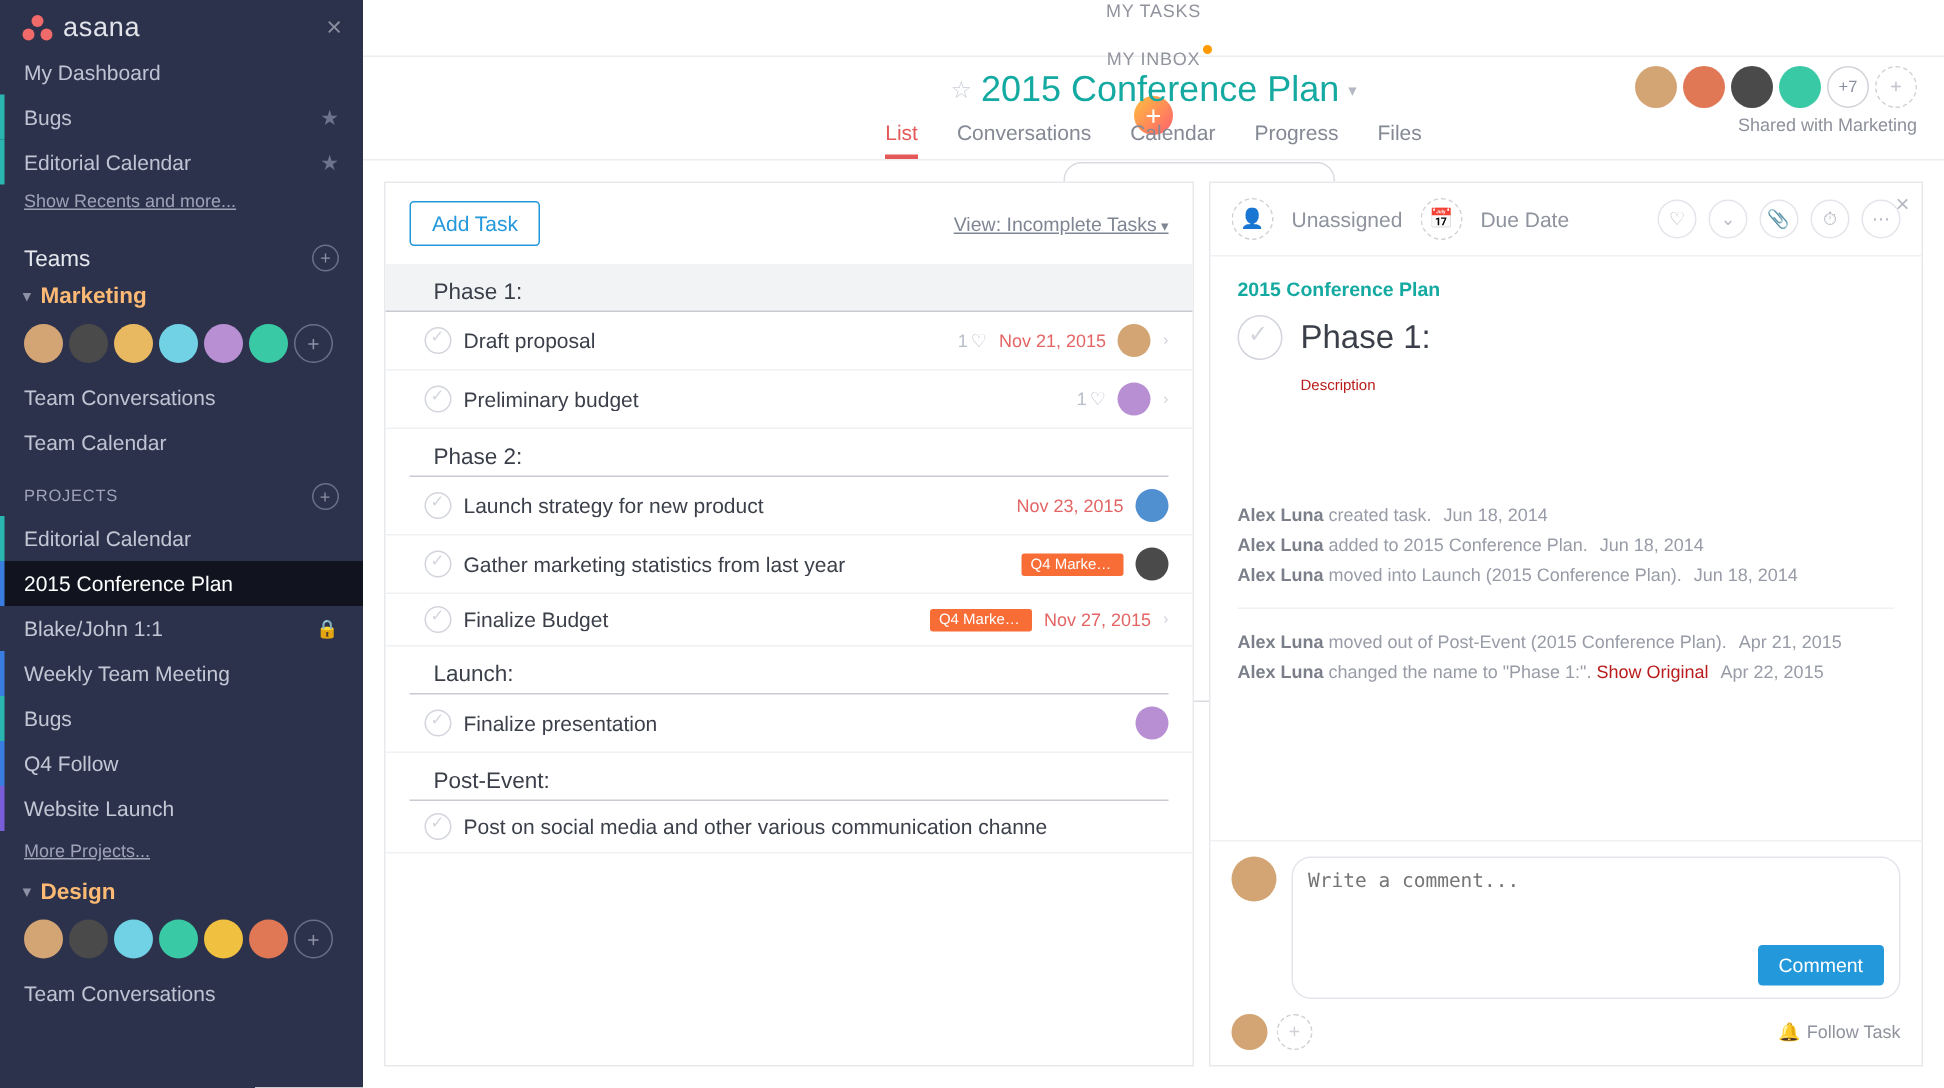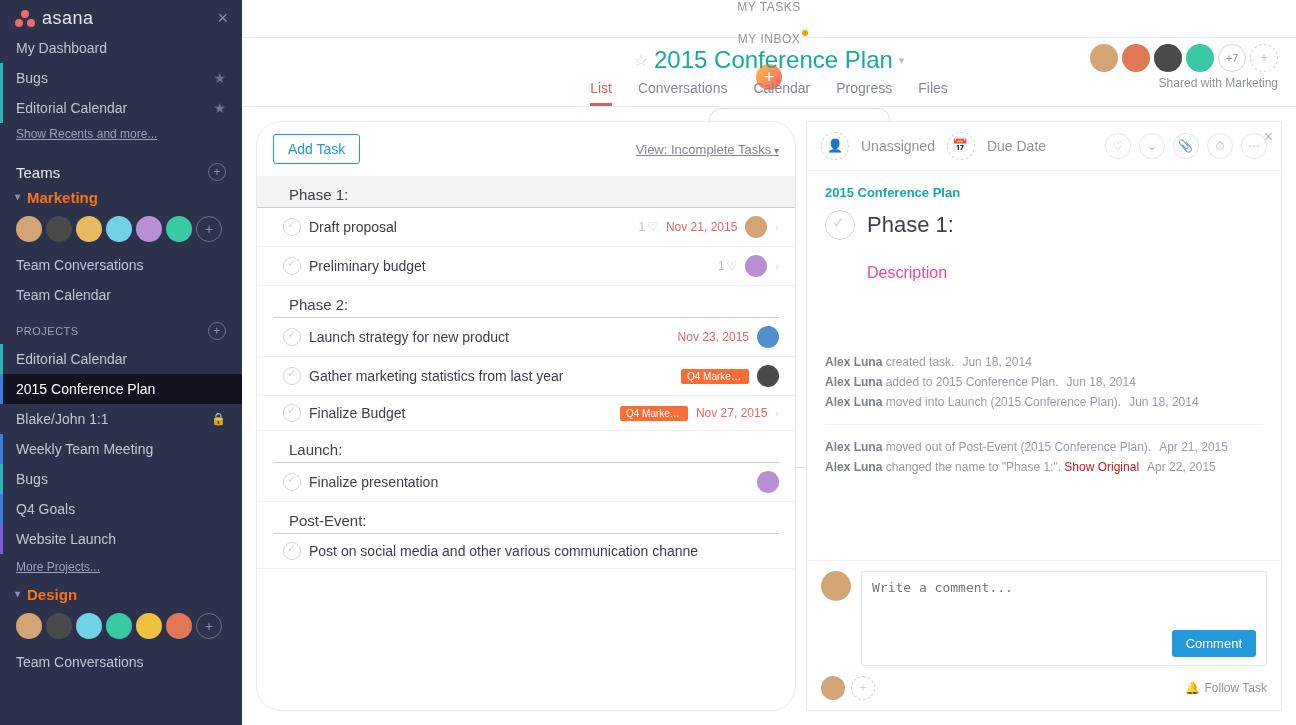--- a/index.html
+++ b/index.html
@@ -12,21 +12,21 @@
 .logo-text { font-size: 18px; font-weight: 400; color: #e2e4ea; letter-spacing: 0.5px; }
 .sb-close { margin-left: auto; font-size: 18px; color: #8a8fa0; cursor: pointer; }
 .sb-link { padding: 7px 16px; font-size: 14px; color: #bfc3d3; display: flex; align-items: center; cursor:pointer; }
 .sb-link.bordered { border-left: 3px solid transparent; padding-left: 13px; }
 .sb-link.bordered.teal { border-left-color: #2ab6b0; }
 .sb-link .star { margin-left: auto; color: #6d738d; font-size: 14px; }
 .sb-show-recents { padding: 4px 16px 12px 16px; font-size: 12px; color: #9ea3b8; text-decoration: underline; cursor:pointer; }
 .sb-section-head { display: flex; align-items: center; padding: 10px 16px 4px 16px; }
 .sb-section-head .title { font-size: 15px; color: #e6e8ef; font-weight: 400; }
 .sb-section-head .add { margin-left: auto; width: 18px; height: 18px; border: 1px solid #6a708a; border-radius: 50%; color: #8c91a6; font-size: 12px; line-height: 16px; text-align: center; cursor:pointer; }
-.sb-team-title { padding: 4px 16px; font-size: 15px; font-weight: 600; color: #f97316; display:flex; align-items:center; }
+.sb-team-title { padding: 4px 16px; font-size: 15px; font-weight: 600; color: #fdba74; display:flex; align-items:center; }
 .sb-team-title::before { content:"▸"; display:inline-block; margin-right:6px; font-size:10px; color:#8c91a6; transform: rotate(90deg);}
 .avatar-row { display: flex; gap: 4px; padding: 6px 16px 8px 16px; align-items: center; flex-wrap: wrap; }
 .av { width: 26px; height: 26px; border-radius: 50%; background: #888; flex-shrink: 0; }
 .av.add-av { background: transparent; border: 1px solid #6a708a; color: #8c91a6; text-align: center; line-height: 24px; font-size: 14px; cursor:pointer;}
 .sb-sublink { padding: 7px 16px; font-size: 14px; color: #bfc3d3; cursor:pointer; }
 .sb-proj-head { padding: 12px 16px 4px 16px; font-size: 11px; color: #9ea3b8; letter-spacing: 0.5px; display: flex; align-items: center; }
 .sb-proj-head .add { margin-left: auto; width: 18px; height: 18px; border: 1px solid #6a708a; border-radius: 50%; color: #8c91a6; font-size: 12px; line-height: 16px; text-align: center; cursor:pointer;}
 .proj { padding: 7px 16px; font-size: 14px; color: #c3c7d5; border-left: 3px solid transparent; padding-left: 13px; display: flex; align-items: center; cursor:pointer;}
 .proj.teal { border-left-color: #2ab6b0; }
 .proj.blue { border-left-color: #3a7de0; }
@@ -82,31 +82,31 @@
 .dp-field { font-size: 14px; color: #8f939e; }
 .dp-actions { margin-left: auto; display: flex; gap: 8px; }
 .dp-ic { width: 26px; height: 26px; border: 1px solid #e3e5ea; border-radius: 50%; color: #b6b9c2; text-align: center; line-height: 24px; font-size: 12px; cursor:pointer;}
 .dp-close { position:absolute; top:6px; right:8px; color:#b6b9c2; font-size:16px; cursor:pointer;}
 .dp-body { padding: 14px 18px; flex: 1; overflow-y: auto; }
 .dp-project { font-size: 13px; color: #14aaa1; font-weight: 600; cursor:pointer;}
 .dp-title-row { display: flex; align-items: center; gap: 12px; margin-top: 10px; }
 .big-chk { width: 30px; height: 30px; border: 1.5px solid #d2d5dc; border-radius: 50%; position:relative; cursor:pointer;}
 .big-chk::after { content:"✓"; position:absolute; left:6px; top:2px; font-size:16px; color:#d2d5dc;}
 .dp-title { font-size: 22px; color: #3b3f49; flex:1;}
-.dp-desc { margin-left: 42px; margin-top: 24px; font-size: 16px; color: #ec4899; }
+.dp-desc { margin-left: 42px; margin-top: 12px; font-size: 10px; color: #b91c1c; }
 .activity { margin-top: 70px; font-size: 12px; color: #989ca7; }
 .act-line { padding: 3px 0; }
 .act-line b { color: #7b7f89; font-weight: 600; }
 .act-line .date { margin-left: 8px; }
 .act-line .show-orig { color: #b91c1c; cursor:pointer;}
 .act-divider { border-top: 1px solid #f0f1f3; margin: 12px 0; }
 .dp-bottom { border-top: 1px solid #f0f1f3; padding: 10px 14px; }
 .comment-row { display: flex; gap: 10px; }
 .comment-av { width: 30px; height: 30px; border-radius: 50%; background: #999; flex-shrink:0;}
-.comment-box { flex: 1; border: 1px solid #e3e5ea; border-radius: 3px; padding: 8px 10px; display:flex; flex-direction:column;}
+.comment-box { flex: 1; border: 1px solid #e3e5ea; border-radius: 13px; padding: 8px 10px; display:flex; flex-direction:column;}
 .comment-input { font-size: 13px; color: #a8acb6; border:none; outline:none; resize:none; min-height:18px;}
 .comment-btn { align-self: flex-end; margin-top: 20px; background: #2398db; color: #fff; border: none; border-radius: 3px; padding: 6px 14px; font-size: 13px; cursor:pointer;}
 .collab-row { display: flex; align-items: center; gap: 6px; margin-top: 10px; }
 .cav { width: 24px; height: 24px; border-radius: 50%; background: #999; }
 .cav.add { background:#fff; border:1px dashed #cfd1d7; color:#cfd1d7; text-align:center; line-height:22px; font-size:13px; cursor:pointer;}
 .follow { margin-left: auto; font-size: 12px; color: #8f939e; display:flex; align-items:center; gap:4px; cursor:pointer;}
 
 .c1{background:#d4a574;} .c2{background:#4a4a4a;} .c3{background:#e8b960;} .c4{background:#71d1e5;} .c5{background:#b88fd2;} .c6{background:#3ac9a5;} .c7{background:#f0c040;}
 .c8{background:#e07856;} .c9{background:#5090d0;}
 </style>
@@ -159,21 +159,21 @@
         <span class="add">+</span>
       </div>
     <div class="proj teal">Editorial Calendar</div>
     <div class="proj blue selected">2015 Conference Plan</div>
     <div class="proj">
         <span>Blake/John 1:1</span>
         <span class="lock">🔒</span>
       </div>
     <div class="proj blue">Weekly Team Meeting</div>
     <div class="proj teal">Bugs</div>
-    <div class="proj blue">Q4 Goals</div>
+    <div class="proj blue">Q4 Follow</div>
     <div class="proj purple">Website Launch</div>
     <div class="sb-more">More Projects...</div>
 
     <div class="sb-team-title" style="margin-top:2px;">Design</div>
     <div class="avatar-row">
       <div class="av c1"></div>
       <div class="av c2"></div>
       <div class="av c4"></div>
       <div class="av c6"></div>
       <div class="av c7"></div>
@@ -219,21 +219,21 @@
           <div class="mav c6"></div>
           <div class="mav plus7">+7</div>
           <div class="mav add">+</div>
         </div>
         <div class="shared-with">Shared with Marketing</div>
       </div>
     </div>
 
     <div class="content-row">
 
-      <div class="task-panel" style="position:relative;border-radius:25px;">
+      <div class="task-panel" style="position:relative;">
         <div class="task-toolbar">
           <button class="add-task-btn">Add Task</button>
           <span class="view-sel">View: Incomplete Tasks</span>
         </div>
 
         <div class="section-hdr sel">Phase 1:</div>
         <div class="task-row">
           <span class="chk"></span>
           <span class="task-name">Draft proposal</span>
           <span class="likes"><span>1</span>♡</span>

